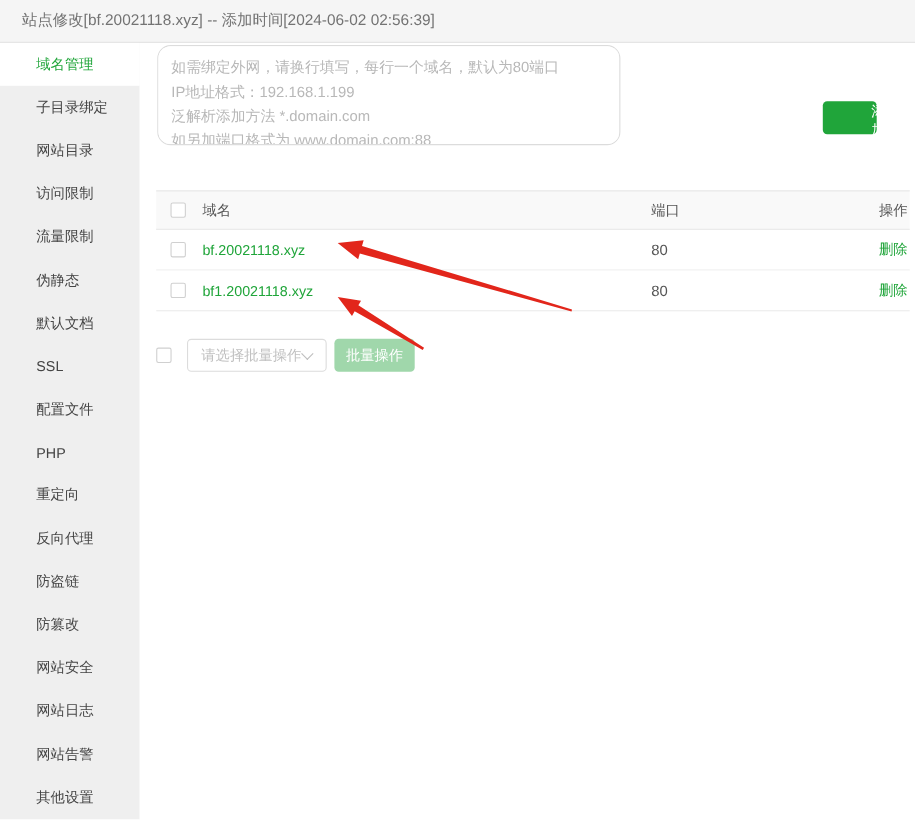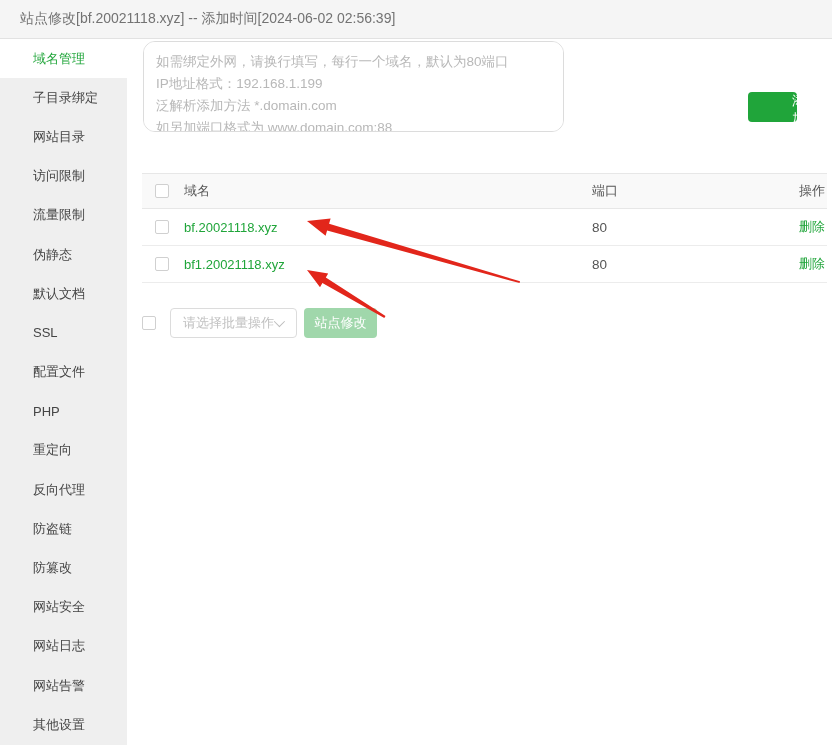--- a/index.html
+++ b/index.html
@@ -144,21 +144,21 @@
           </div>
         </div>
       </div>
 
       <div class="batch-row">
         <span class="checkbox"></span>
         <div class="batch-select">
           <span class="sel-text">请选择批量操作</span>
           <span class="chevron"></span>
         </div>
-        <button class="btn-batch">站点修改</button>
+        <button class="btn-batch">批量操作</button>
       </div>
 
     </div>
   </div>
 
   <svg class="arrows" viewBox="0 0 832 745">
     <polygon points="307,221 330.6,218.5 329.1,223.7 520,281.3 519.6,283.1 327.1,230.5 325.6,235.7" fill="#e2261b"></polygon>
     <polygon points="307,270 328.2,273.4 325.8,277.6 385.5,316.1 384.3,318.1 322.4,283.0 320.0,287.2" fill="#e2261b"></polygon>
   </svg>
 

